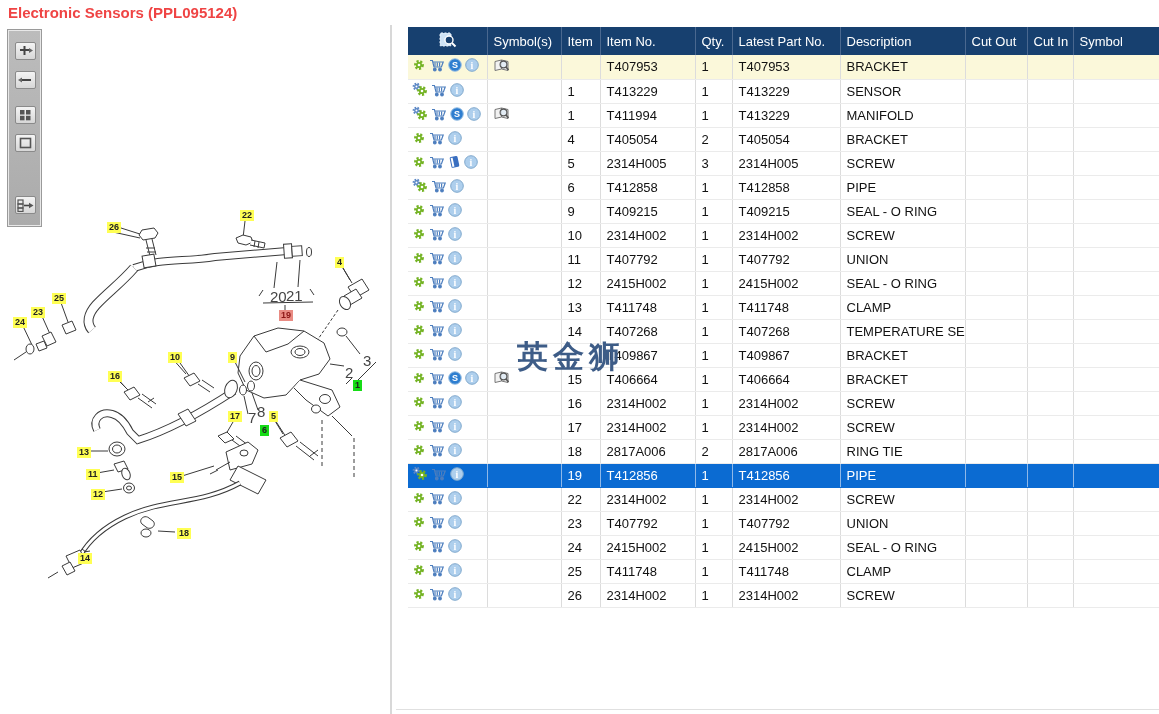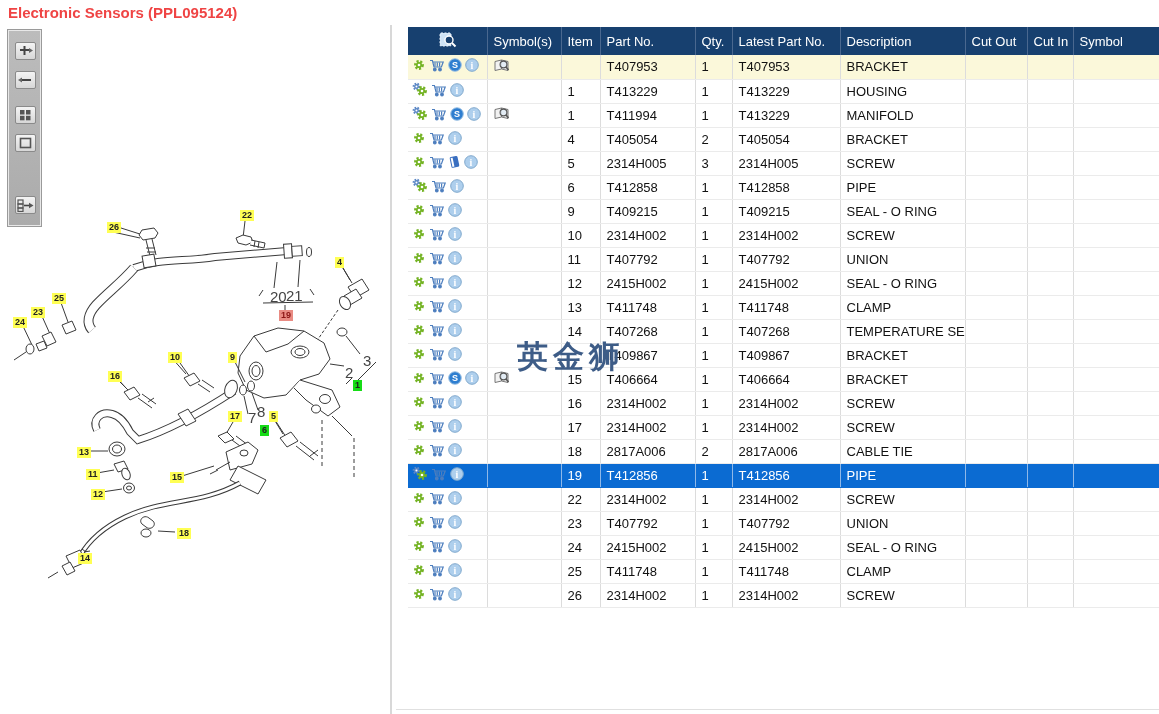--- a/index.html
+++ b/index.html
@@ -288,21 +288,21 @@
     </colgroup>
     <thead>
         <tr id="head-row">
           <th><span><svg width="20" height="18">
                 <rect x="2" y="2" width="11" height="13" rx="1" fill="#cfe3f5" stroke="#eef5fc" stroke-dasharray="2 1.5"></rect>
                 <circle cx="11" cy="9" r="4" fill="#17406f" stroke="#fff" stroke-width="1.4"></circle>
                 <line x1="14" y1="12" x2="17.5" y2="15.5" stroke="#fff" stroke-width="2"></line>
               </svg></span></th>
           <th>Symbol(s)</th>
           <th>Item</th>
-          <th>Part No.</th>
+          <th>Item No.</th>
           <th>Qty.</th>
           <th>Latest Part No.</th>
           <th>Description</th>
           <th>Cut Out</th>
           <th>Cut In</th>
           <th>Symbol</th>
         </tr>
       </thead>
     <tbody id="grid-body">
         <tr class="yellow">
@@ -362,21 +362,21 @@
                 </g>
               </svg></span><span class="icn"><svg width="14" height="14">
                 <circle cx="7" cy="7" r="6.3" fill="#aecfed" stroke="#7fa8cc"></circle>
                 <text x="7" y="10.5" font-size="10" font-weight="bold" fill="#fff" text-anchor="middle" font-family="Liberation Serif,serif">i</text>
               </svg></span></td>
           <td></td>
           <td>1</td>
           <td>T413229</td>
           <td>1</td>
           <td>T413229</td>
-          <td>HOUSING</td>
+          <td>SENSOR</td>
           <td></td>
           <td></td>
           <td></td>
         </tr>
         <tr>
           <td class="icons-cell"><span class="icn"><svg width="16" height="15">
                 <g transform="translate(-1,-1) scale(.78)">
                   <circle cx="7" cy="7" r="3.6" fill="none" stroke="#5b87c5" stroke-width="2.6" stroke-dasharray="2 1.55"></circle>
                   <circle cx="7" cy="7" r="3.1" fill="#5b87c5"></circle>
                   <circle cx="7" cy="7" r="1.3" fill="#fff"></circle>
@@ -791,21 +791,21 @@
                 </g>
               </svg></span><span class="icn"><svg width="14" height="14">
                 <circle cx="7" cy="7" r="6.3" fill="#aecfed" stroke="#7fa8cc"></circle>
                 <text x="7" y="10.5" font-size="10" font-weight="bold" fill="#fff" text-anchor="middle" font-family="Liberation Serif,serif">i</text>
               </svg></span></td>
           <td></td>
           <td>18</td>
           <td>2817A006</td>
           <td>2</td>
           <td>2817A006</td>
-          <td>CABLE TIE</td>
+          <td>RING TIE</td>
           <td></td>
           <td></td>
           <td></td>
         </tr>
         <tr class="selected">
           <td class="icons-cell"><span class="icn"><svg width="16" height="15">
                 <g transform="translate(-1,-1) scale(.78)">
                   <circle cx="7" cy="7" r="3.6" fill="none" stroke="#5b87c5" stroke-width="2.6" stroke-dasharray="2 1.55"></circle>
                   <circle cx="7" cy="7" r="3.1" fill="#5b87c5"></circle>
                   <circle cx="7" cy="7" r="1.3" fill="#fff"></circle>

